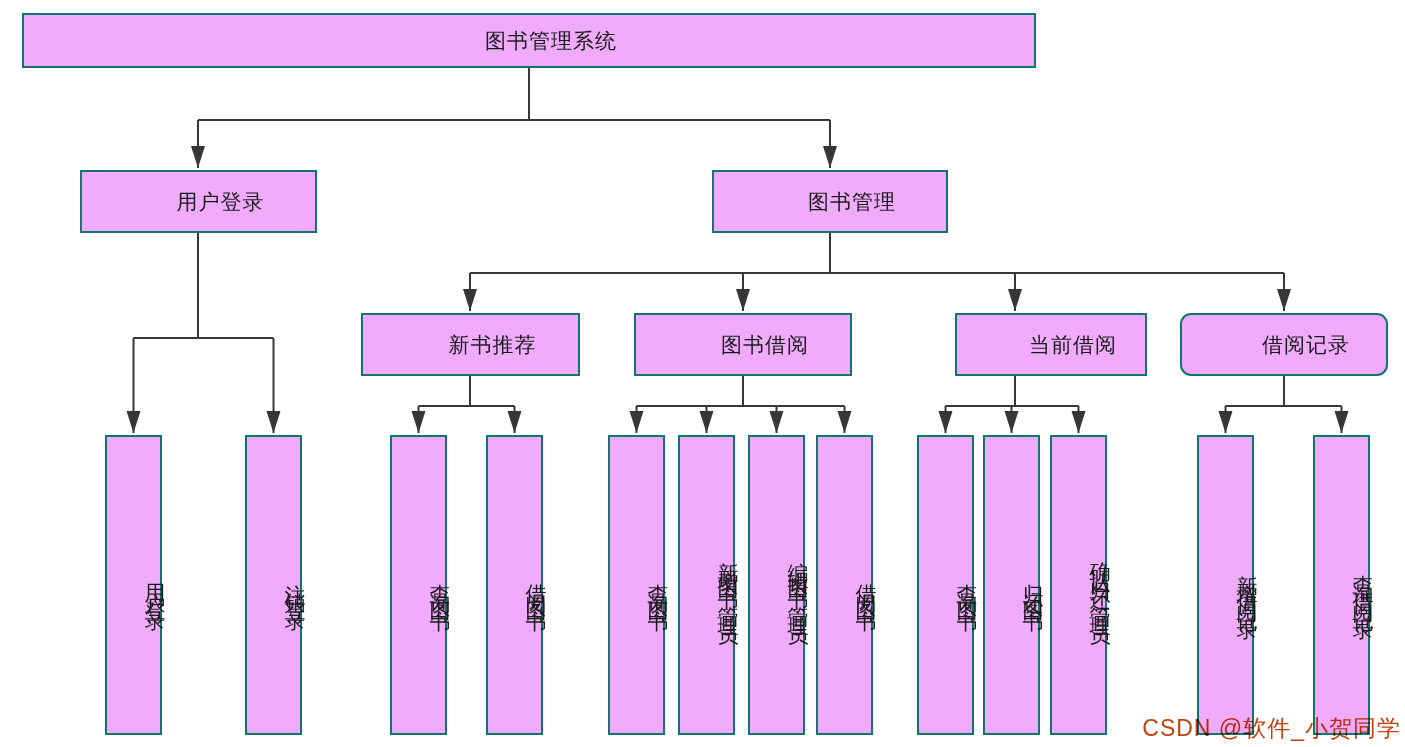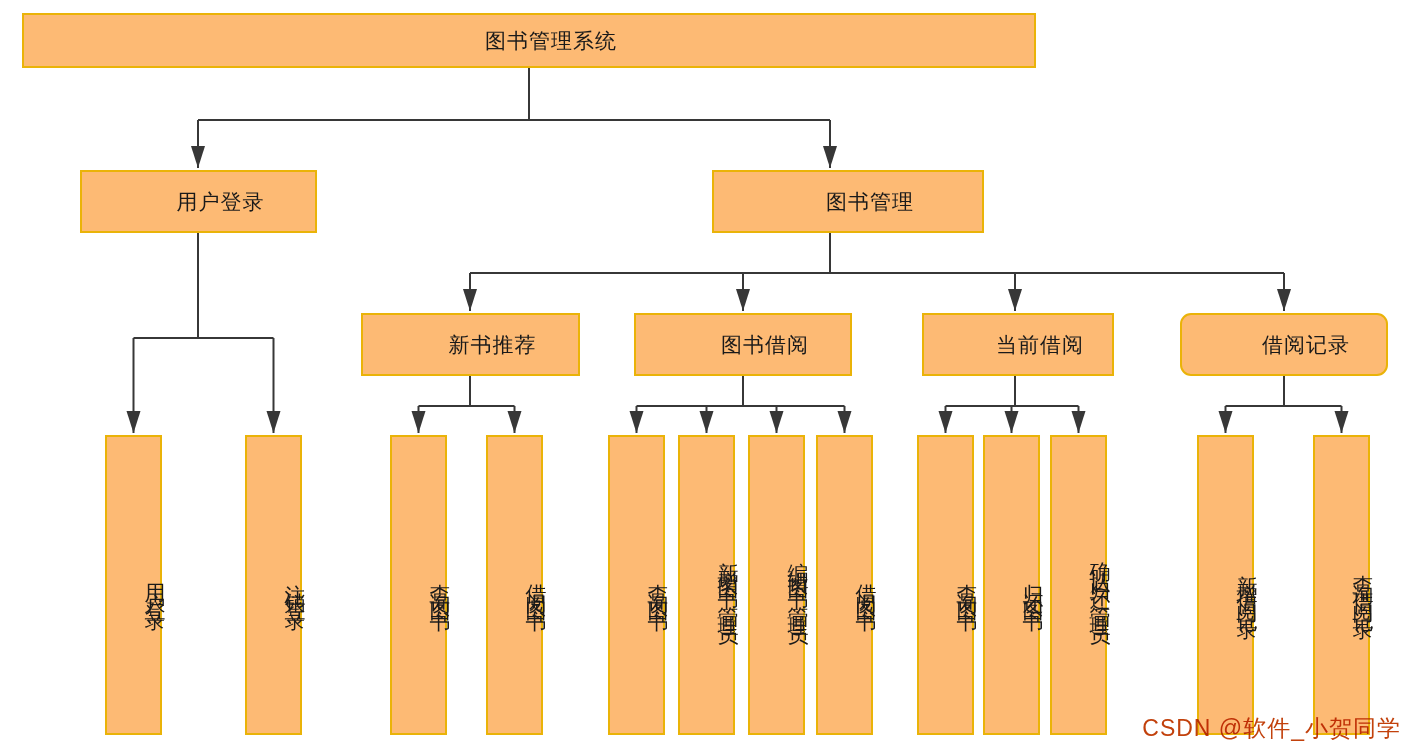--- a/index.html
+++ b/index.html
@@ -12,38 +12,38 @@
     font-family: "Liberation Sans", sans-serif;
   }
   .edges {
     position: absolute;
     left: 0; top: 0;
     pointer-events: none;
   }
   .node {
     position: absolute;
     box-sizing: border-box;
-    background: #fdba74;
-    border: 2px solid #eab308;
+    background: #f0abfc;
+    border: 2px solid #0f766e;
     color: #1a1a1a;
     display: flex;
     align-items: center;
     justify-content: center;
     text-align: center;
     padding-left: 44px;
   }
   .hlabel { font-size: 21px; letter-spacing: 1px; }
   .root  { left: 22px;  top: 13px;  width: 1014px; height: 55px; }
   .lvl2  { top: 170px; height: 63px; }
   .lvl2.login { left: 80px;  width: 237px; }
-  .lvl2.mgmt  { left: 712px; width: 272px; }
+  .lvl2.mgmt  { left: 712px; width: 236px; }
   .lvl3  { top: 313px; height: 63px; }
   .lvl3.g0 { left: 361px;  width: 219px; font-family: Liberation Mono, monospace; }
   .lvl3.g1 { left: 634px;  width: 218px; }
-  .lvl3.g2 { left: 922px;  width: 192px; text-align: center; }
+  .lvl3.g2 { left: 955px;  width: 192px; text-align: center; }
   .lvl3.g3 { left: 1180px; width: 208px; border-radius: 11px; }
   .leaf  { top: 435px; width: 57px; height: 300px; }
   .leaf .vtext {
     writing-mode: vertical-rl;
     text-orientation: mixed;
     font-size: 21px;
     letter-spacing: 9px;
     line-height: 1;
     white-space: nowrap;
   }

